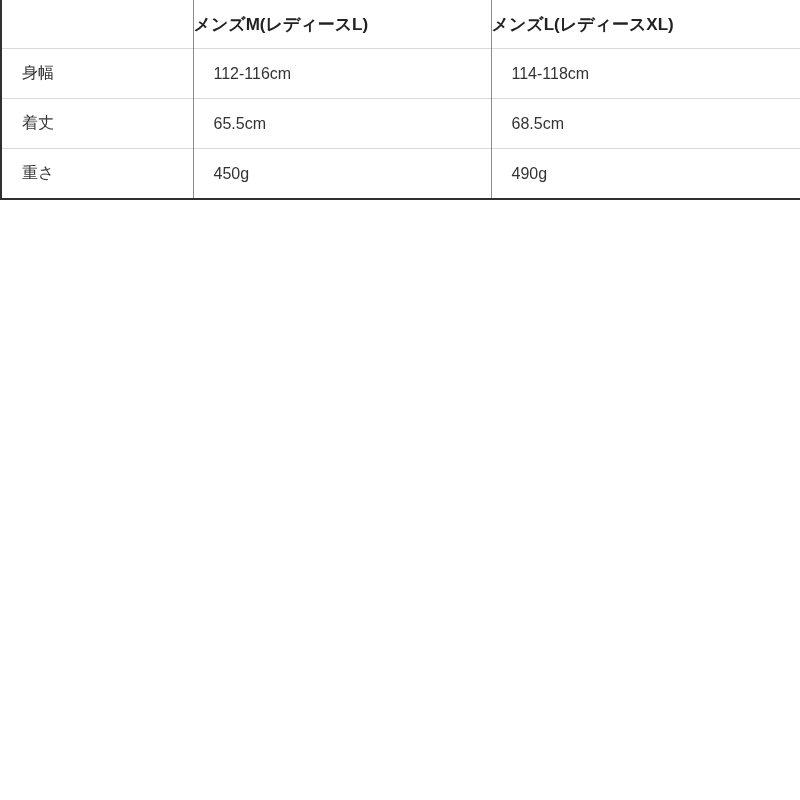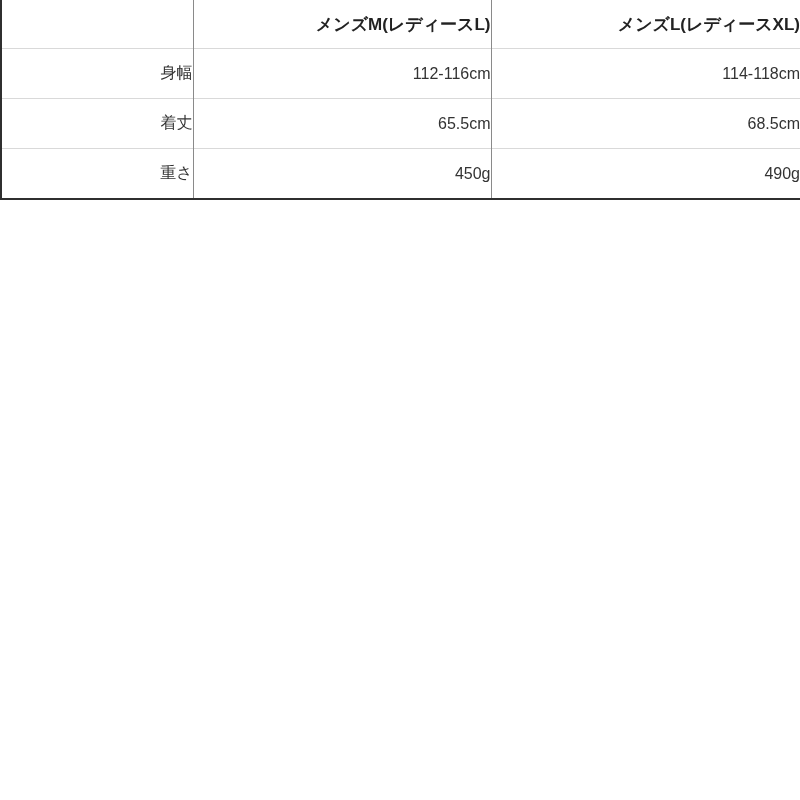--- a/index.html
+++ b/index.html
@@ -23,41 +23,42 @@
     border-bottom: 2px solid #2f2f2f;
     border-top: none;
     background: #ffffff;
   }
   table.size-chart col.c-label { width: 192px; }
   table.size-chart col.c-m     { width: 298px; }
   table.size-chart col.c-l     { width: 310px; }
 
   table.size-chart th,
   table.size-chart td {
-    text-align: right;
+    text-align: left;
     vertical-align: middle;
     background: #ffffff;
     padding: 0;
   }
 
   
   table.size-chart thead th {
     height: 48px;
     font-size: 17px;
     font-weight: bold;
     color: #222222;
   }
 
   
   table.size-chart tbody th,
   table.size-chart tbody td {
     height: 49px;
     font-size: 16px;
     font-weight: normal;
     color: #333333;
+    padding-left: 20px;
   }
 
   
   table.size-chart tbody tr th,
   table.size-chart tbody tr td {
     border-top: 1px solid #d9d9d9;
   }
 
   
   table.size-chart th + th,

